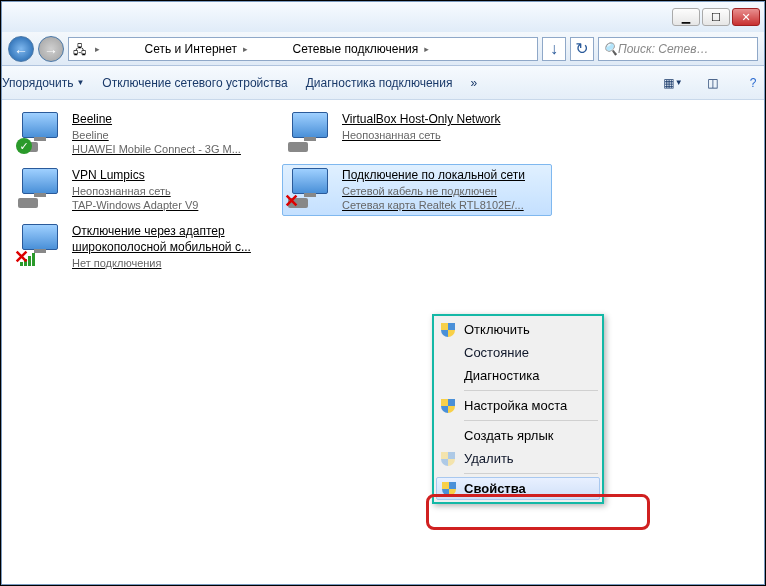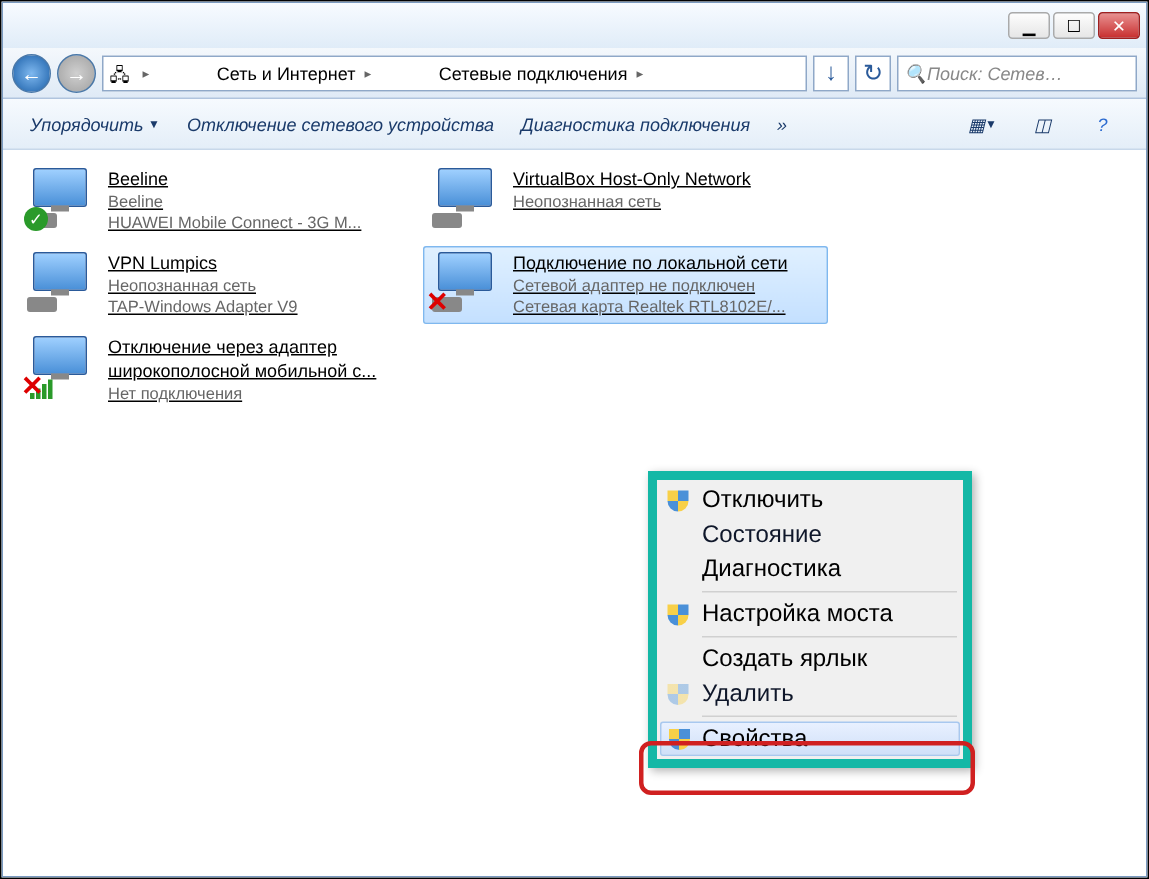--- a/index.html
+++ b/index.html
@@ -9,45 +9,45 @@
 .tb-btn { width: 28px; height: 18px; border: 1px solid #aaa; border-radius: 3px; display: flex; align-items: center; justify-content: center; font-size: 11px; background: linear-gradient(#fdfdfd,#e6e6e6); cursor: pointer; }
 .tb-close { background: linear-gradient(#e89090,#c83030); color: #fff; border-color: #a02020; }
 .nav { height: 34px; background: linear-gradient(#f4f8fc,#dfeaf6); display: flex; align-items: center; padding: 0 6px; gap: 4px; border-bottom: 1px solid #b0c4de; }
 .navbtn { width: 26px; height: 26px; border-radius: 50%; background: radial-gradient(#7fb8ef,#1a5fa8); border: 1px solid #4a78a8; display:flex;align-items:center;justify-content:center;color:#fff;font-size:14px; cursor:pointer;}
 .navbtn.fwd { background: radial-gradient(#d0d0d0,#a0a0a0); }
 .addr { flex: 1; height: 24px; background: #fff; border: 1px solid #8fa8c8; display: flex; align-items: center; padding: 0 4px; font-size: 12px; gap: 6px; }
 .addr .seg { cursor: pointer; margin-left: 39px; }
 .addr .arrow { color: #666; font-size: 9px; }
 .refresh { width: 24px; height: 24px; border: 1px solid #8fa8c8; background:#fff; display:flex;align-items:center;justify-content:center;color:#2a5a9a;cursor:pointer;}
 .search { width: 160px; height: 24px; border: 1px solid #8fa8c8; background:#fff; display:flex;align-items:center;padding:0 4px;font-size:12px;color:#888;font-style:italic;}
-.toolbar { height: 34px; background: linear-gradient(#f6fafe,#e4eef8); display:flex;align-items:center;padding:0 18px;gap:18px;font-size:12px;color:#1a3a6a;border-bottom:1px solid #c8d8ea;font-style:italic;}
+.toolbar { height: 34px; background: linear-gradient(#f6fafe,#e4eef8); display:flex;align-items:center;padding:0 0;gap:18px;font-size:12px;color:#1a3a6a;border-bottom:1px solid #c8d8ea;}
 .toolbar .item { cursor:pointer; display:flex;align-items:center;gap:3px;}
 .toolbar .spacer{flex:1;}
 .toolbar .iconbtn{width:22px;height:22px;border:1px solid transparent;display:flex;align-items:center;justify-content:center;cursor:pointer;}
 .content { flex:1; background:#fff; padding:8px 10px; position:relative; font-size:12px; color:#000;}
 .conn-grid { display:flex; flex-wrap:wrap; }
 .conn { width: 270px; display:flex; gap:8px; padding:4px; margin-bottom:4px;}
 .conn .icon { width:48px;height:42px;position:relative;flex-shrink:0;}
 .conn .mon { width:36px;height:26px;background:linear-gradient(#9fd0ff,#4a90d8);border:1px solid #2a5a9a;border-radius:2px;position:absolute;top:0;left:6px;}
 .conn .mon:after{content:"";position:absolute;top:100%;left:50%;transform:translateX(-50%);width:12px;height:4px;background:#888;}
 .conn .plug{width:20px;height:10px;background:#888;position:absolute;bottom:2px;left:2px;border-radius:2px;}
 .conn .check{position:absolute;bottom:0;left:0;width:16px;height:16px;background:#2a9a2a;border-radius:50%;color:#fff;font-size:11px;display:flex;align-items:center;justify-content:center;}
 .conn .xmark{position:absolute;bottom:-2px;left:-2px;color:#d00;font-size:18px;font-weight:bold;}
 .conn .bars{position:absolute;bottom:0;left:4px;display:flex;gap:1px;align-items:flex-end;}
 .conn .bars span{width:3px;background:#2a9a2a;}
 .conn .txt{flex:1;line-height:1.3;text-decoration:underline;}
 .conn .name{color:#000;}
 .conn .sub{color:#666;font-size:11px;}
 .conn.selected{background:linear-gradient(#e0f0ff,#c4e0ff);border:1px solid #7fb8ef;border-radius:2px;padding:3px;}
-.ctxmenu{position:absolute;top:214px;left:430px;width:216px;background:#f0f0f0;border:6px solid #14b8a6;box-shadow:2px 2px 6px rgba(0,0,0,.3);font-size:16px;padding:2px;}
+.ctxmenu{position:absolute;top:214px;left:430px;width:172px;background:#f0f0f0;border:2px solid #14b8a6;box-shadow:2px 2px 6px rgba(0,0,0,.3);font-size:13px;padding:2px;}
 .ctxmenu .mi{display:flex;align-items:center;height:23px;padding:0 8px 0 28px;position:relative;cursor:pointer;}
 .ctxmenu .mi.disabled{color:#0f172a;cursor:default;}
 .ctxmenu .sep{height:1px;background:#d0d0d0;margin:3px 2px 3px 28px;}
 .ctxmenu .shield{position:absolute;left:5px;width:14px;height:14px;background:conic-gradient(#4a90d8 0 25%,#f8d048 25% 50%,#4a90d8 50% 75%,#f8d048 75% 100%);border-radius:0 0 50% 50%;}
-.ctxmenu .mi.highlight{background:linear-gradient(#e8f0ff,#d0e0f8);border:1px solid #a8c8ef;border-radius:2px;padding:0 18px 0 27px;font-weight:normal;}
+.ctxmenu .mi.highlight{background:linear-gradient(#e8f0ff,#d0e0f8);border:1px solid #a8c8ef;border-radius:2px;padding:0 18px 0 27px;font-weight:bold;}
 .redring{position:absolute;top:394px;left:424px;width:224px;height:36px;border:3px solid #d02020;border-radius:8px;pointer-events:none;}
 .small-icon{width:16px;height:16px;display:inline-block;}
 </style>
 </head>
 <body>
 
 <div class="window">
 
   <div class="titlebar">
     <div class="tb-btn">▁</div>
@@ -137,21 +137,21 @@
       </div>
 
       <div class="conn selected">
         <div class="icon">
           <div class="mon"></div>
             <div class="plug"></div>
             <div class="xmark">✕</div>
         </div>
         <div class="txt">
           <div class="name">Подключение по локальной сети</div>
-          <div class="sub">Сетевой адаптер не подключен</div>
+          <div class="sub">Сетевой кабель не подключен</div>
           <div class="sub">Сетевая карта Realtek RTL8102E/...</div>
         </div>
       </div>
 
       <div class="conn">
         <div class="icon">
           <div class="mon"></div>
           <div class="bars">
             <span style="height:4px"></span>
               <span style="height:7px"></span>

